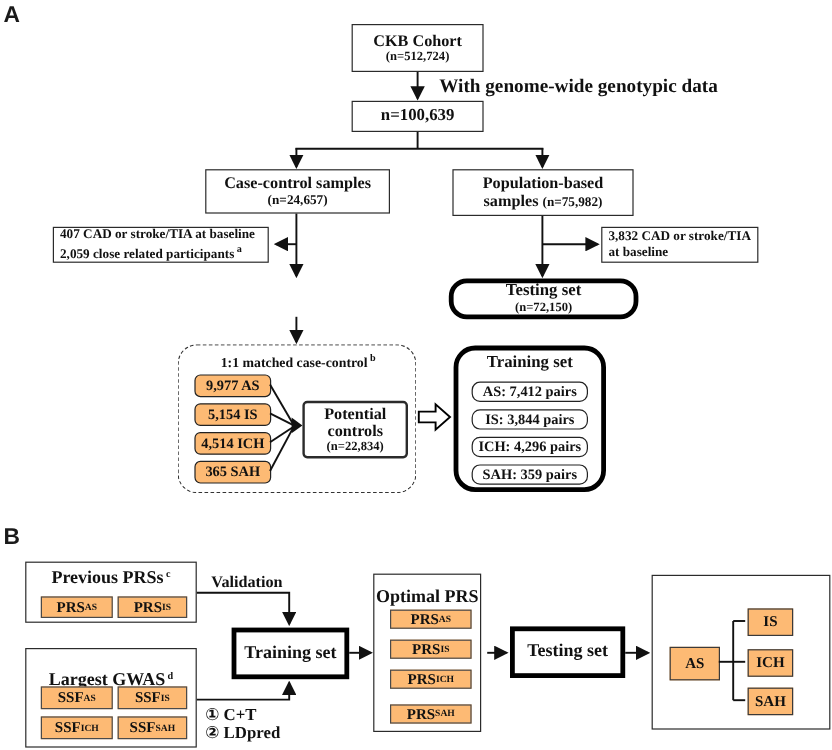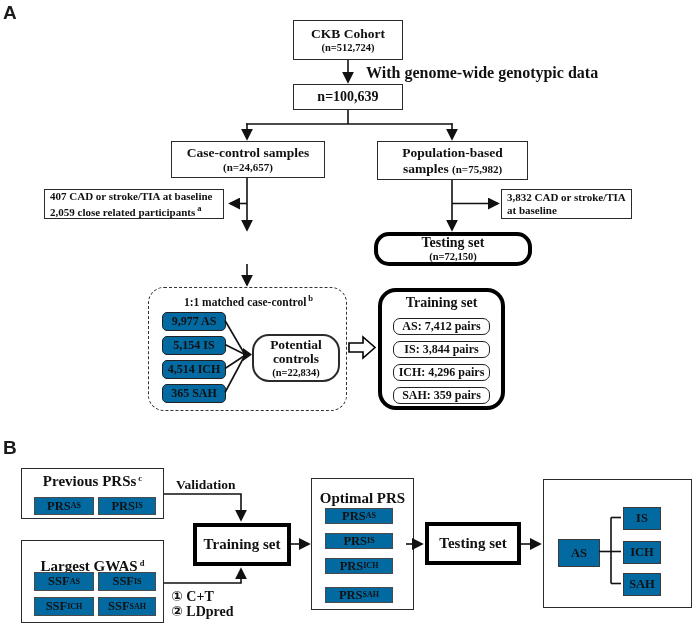--- a/index.html
+++ b/index.html
@@ -27,21 +27,21 @@
   }
   .lbl { position:absolute; z-index:2; font-weight:700; white-space:nowrap;
          font-family:"Liberation Serif","DejaVu Sans",serif; }
   .t15 { font-size:15px; } .t14 { font-size:14px; } .t135 { font-size:13.5px; }
   .t13 { font-size:14px; } .t12 { font-size:16px; }
   .t115 { font-size:11.5px; } .t11 { font-size:11px; }
   .nline { font-size:10.5px; }
   sup { font-size:8.5px; vertical-align:5px; margin-left:2px; font-weight:700; }
   sub { font-size:8px; vertical-align:-3px; font-weight:700; }
   .chip {
-    position:absolute; z-index:2; background:#0369a1;
+    position:absolute; z-index:2; background:#fdba74;
     border:1.5px solid #4a4a4a;
     display:flex; align-items:center; justify-content:center;
     font-weight:700; font-size:12.5px;
   }
   .casechip { border:1.6px solid #222; border-radius:5px; font-size:12px; }
   .pairchip {
     position:static; width:97px; height:17px; margin-top:6px;
     display:flex; align-items:center; justify-content:center;
     border:1.5px solid #222; border-radius:7px; background:#fff;
     font-size:12px; font-weight:700;
@@ -103,21 +103,21 @@
       </div>
     <div class="chip casechip" style="left:13px;top:48px;width:64px;height:19px;">
         <span>5,154 IS</span>
       </div>
     <div class="chip casechip" style="left:13px;top:72px;width:64px;height:19px;">
         <span>4,514 ICH</span>
       </div>
     <div class="chip casechip" style="left:13px;top:96px;width:64px;height:19px;">
         <span>365 SAH</span>
       </div>
-    <div class="box" style="left:103px;top:46px;width:88px;height:48px;border-radius:17px;border-width:2px;line-height:1.05;">
+    <div class="box" style="left:103px;top:46px;width:88px;height:48px;border-radius:4px;border-width:2px;line-height:1.05;">
       <div class="t135">Potential</div>
       <div class="t135">controls</div>
       <div class="nline">(n=22,834)</div>
     </div>
   </div>
 
   <div class="box thick" style="left:378px;top:288px;width:127px;height:122px;border-radius:18px;border-width:4.5px;justify-content:flex-start;padding-top:3px;">
     <div class="t14">Training set</div>
     <div class="pairchip">
         <span>AS: 7,412 pairs</span>
@@ -169,21 +169,21 @@
       </div>
   </div>
 
   <div class="lbl t13" style="left:171px;top:588px;">① C+T</div>
   <div class="lbl t13" style="left:171px;top:603px;">② LDpred</div>
 
   <div class="box thick" style="left:193px;top:523px;width:98px;height:43px;">
     <div class="t15">Training set</div>
   </div>
 
-  <div class="box" style="left:311px;top:478px;width:103px;height:132px;justify-content:flex-start;padding-top:11px;">
+  <div class="box" style="left:311px;top:478px;width:90px;height:132px;justify-content:flex-start;padding-top:11px;">
     <div class="t15">Optimal PRS</div>
     <div class="chip" style="left:13px;top:29px;width:68px;height:16px;">
         <span>PRS</span>
         <sub>AS</sub>
       </div>
     <div class="chip" style="left:13px;top:54px;width:68px;height:16px;">
         <span>PRS</span>
         <sub>IS</sub>
       </div>
     <div class="chip" style="left:13px;top:79px;width:68px;height:16px;">

